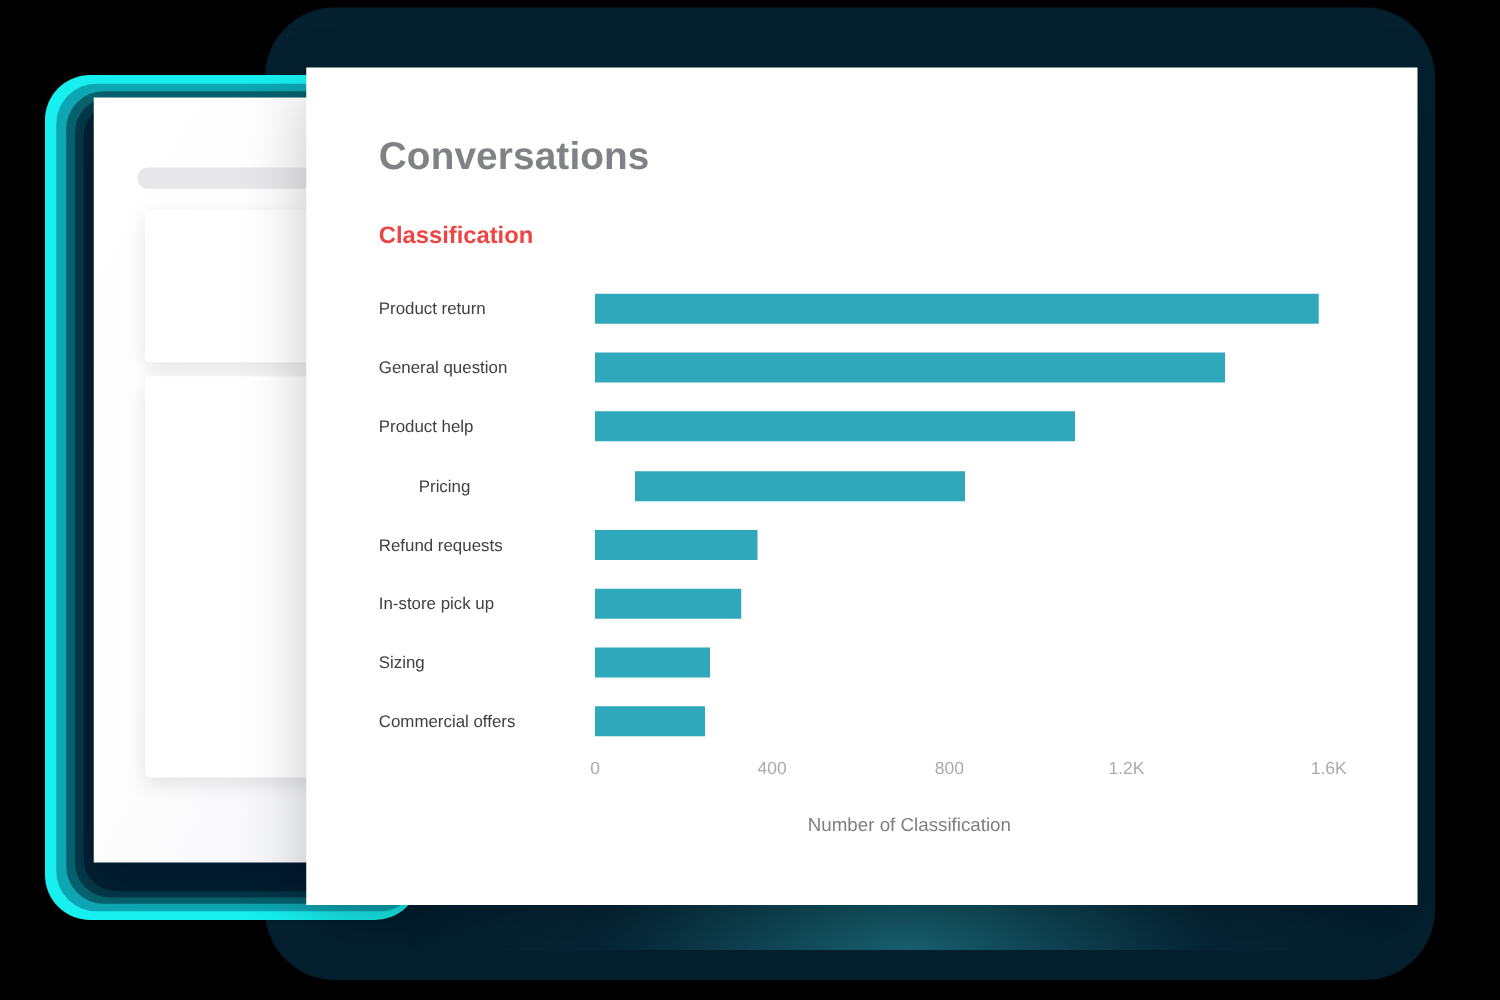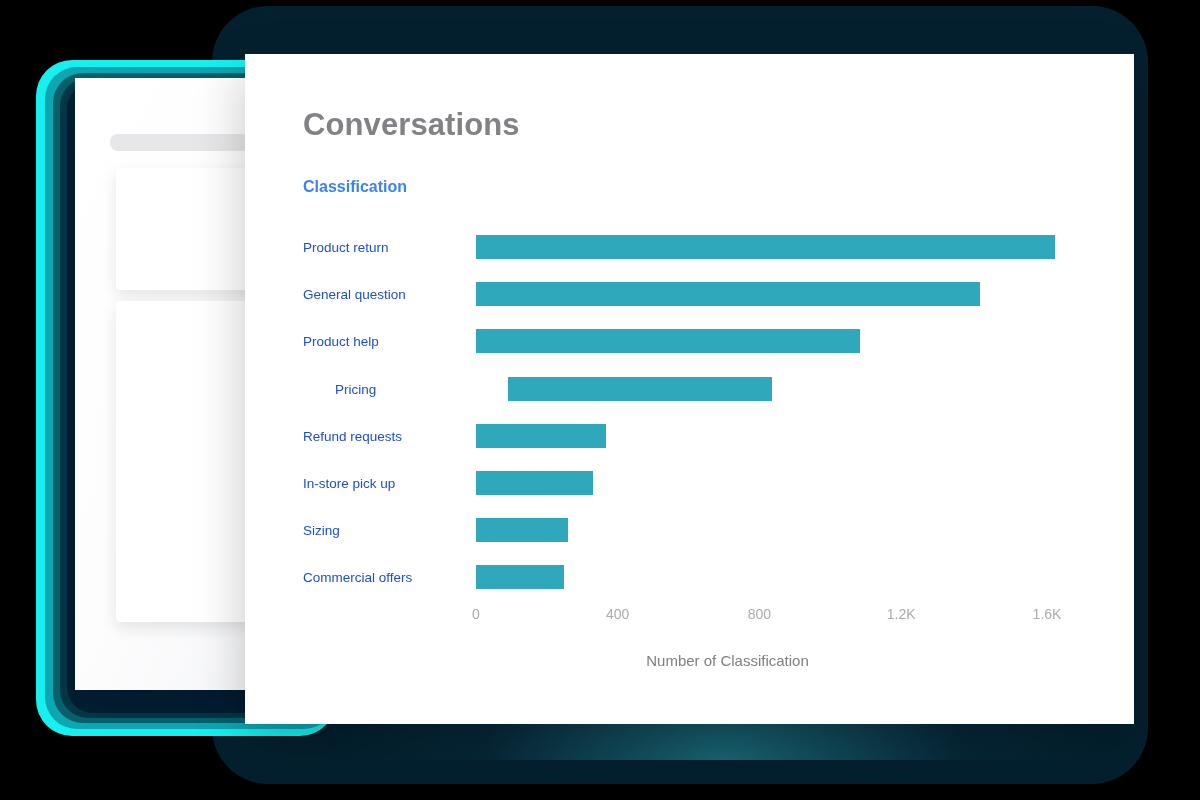--- a/index.html
+++ b/index.html
@@ -145,23 +145,23 @@
     font-size: 31px;
     font-weight: bold;
     color: #808285;
     letter-spacing: 0.1px;
   }
 
   .panel-subtitle {
     position: absolute;
     left: 58px;
     top: 124px;
-    font-size: 16px;
+    font-size: 19px;
     font-weight: bold;
-    color: #3b82f6;
+    color: #ef4444;
   }
 
   
   .chart {
     position: absolute;
     left: 0;
     top: 0;
     width: 889px;
     height: 670px;
   }
@@ -173,21 +173,21 @@
     width: 889px;
   }
 
   .bar-label {
     position: absolute;
     left: 58px;
     top: 50%;
     transform: translateY(-50%);
     width: 168px;
     font-size: 13.5px;
-    color: #1d4ed8;
+    color: #404040;
     white-space: nowrap;
   }
 
   .bar-track {
     position: absolute;
     left: 231px;
     top: 0;
     height: 24px;
     width: 620px;
   }
@@ -308,21 +308,21 @@
               <div class="bar-fill" style="width: 87.8629px; background: rgb(47, 168, 188);"></div>
             </div>
           </div>
         </div>
 
       <div class="axis-ticks" id="axis-ticks">
           <span class="axis-tick" style="left: 0px;">0</span>
           <span class="axis-tick" style="left: 141.714px;">400</span>
           <span class="axis-tick" style="left: 283.429px;">800</span>
           <span class="axis-tick" style="left: 425.143px;">1.2K</span>
-          <span class="axis-tick" style="left: 571px;">1.6K</span>
+          <span class="axis-tick" style="left: 587px;">1.6K</span>
         </div>
 
       <div class="axis-title">
         <span class="axis-title-inner">Number of Classification</span>
       </div>
     </div>
 
   </div>
 </div>
 

